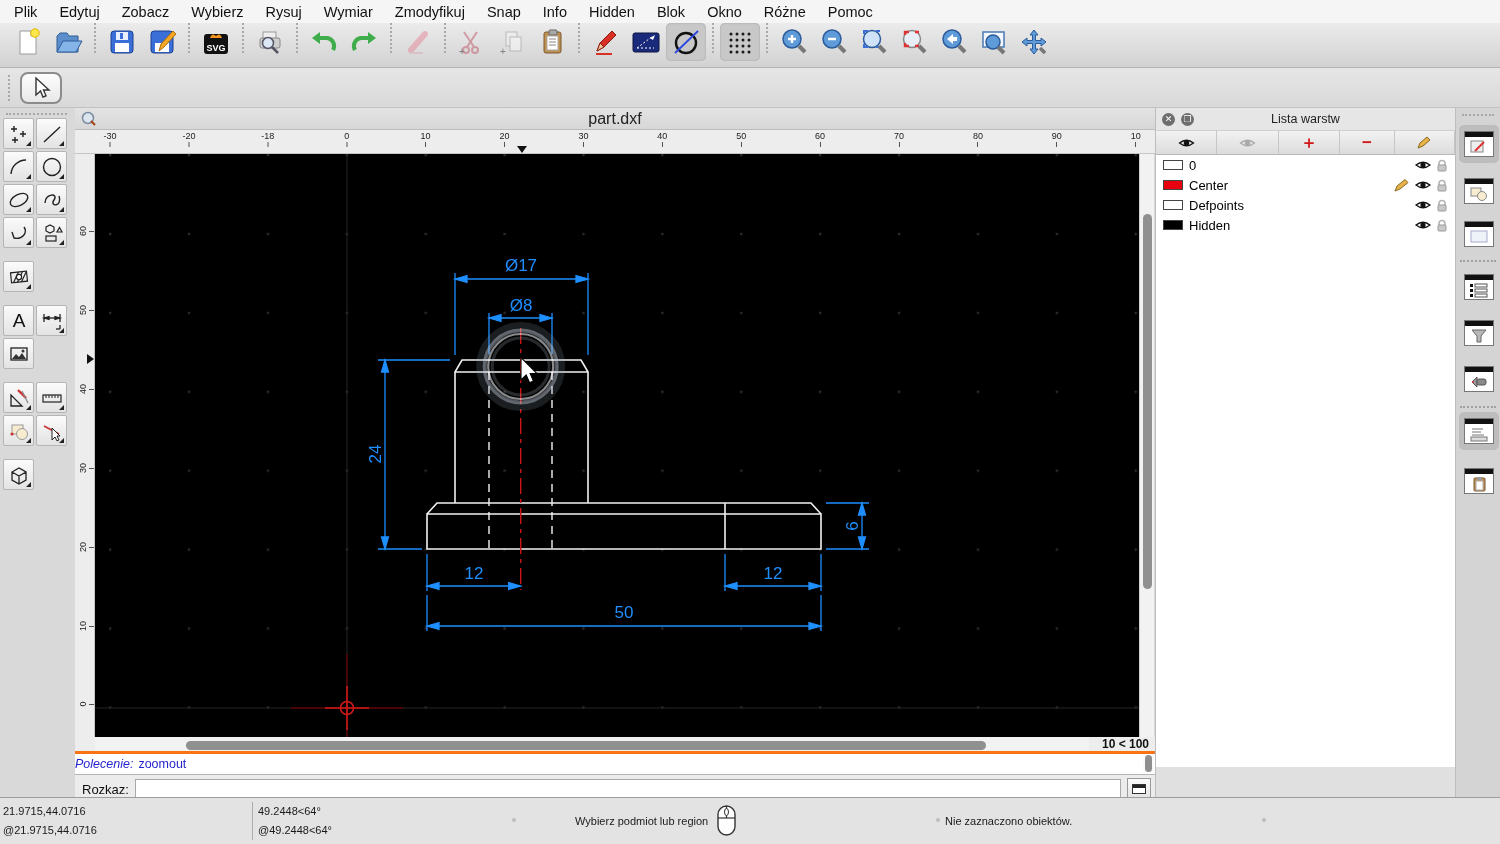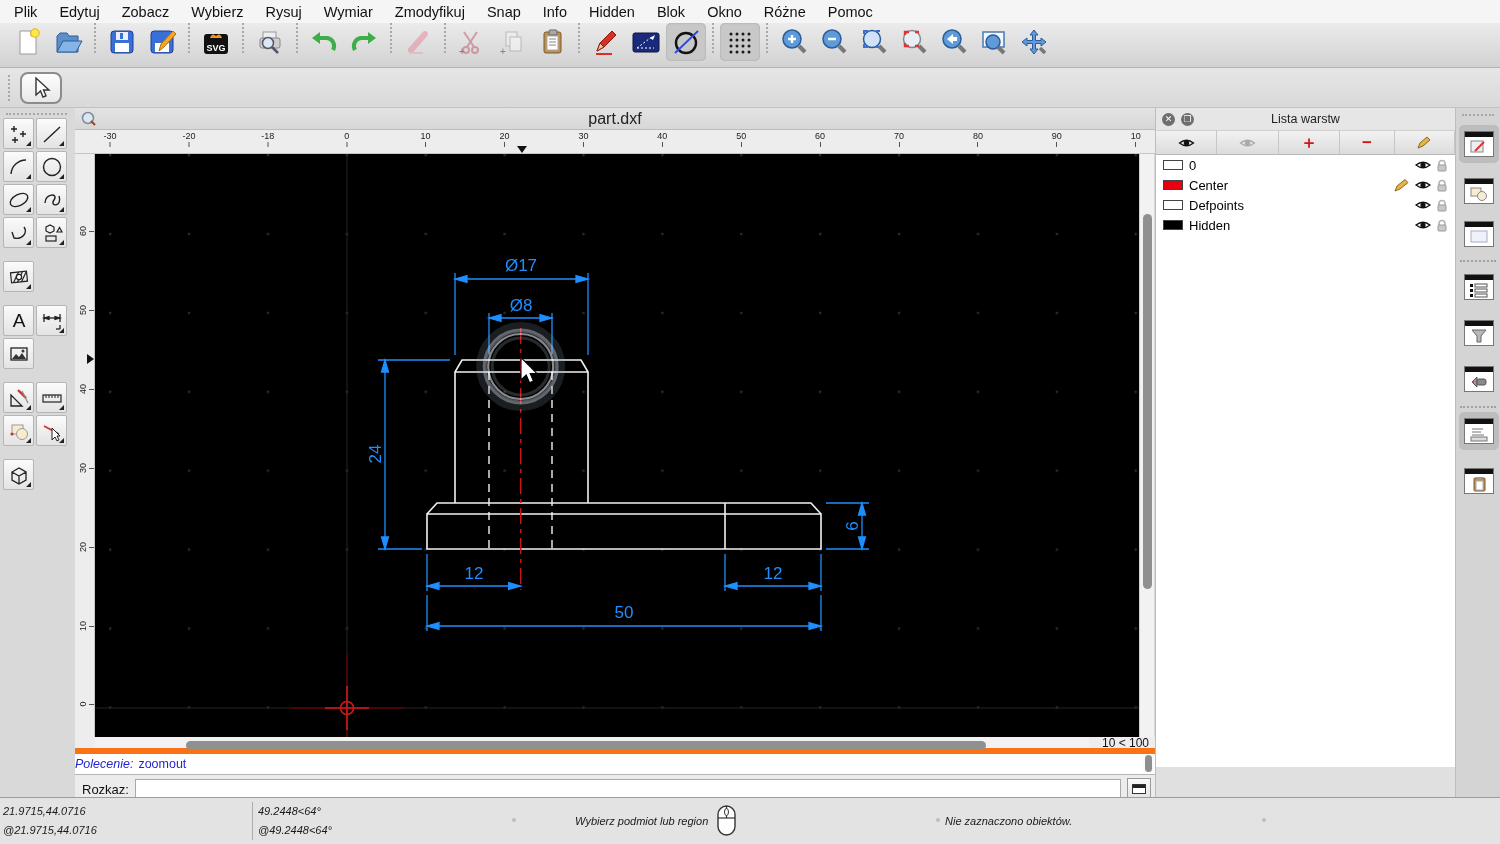--- a/index.html
+++ b/index.html
@@ -51,21 +51,21 @@
   .vtick { position:absolute; left:1px; width:14px; height:14px; display:flex; align-items:center; justify-content:center; }
   .vtick span { transform:rotate(-90deg); display:block; }
   .vtickline { position:absolute; right:0; width:5px; height:1px; background:#555; }
   .vmarker { position:absolute; right:0; width:0; height:0; border-top:5px solid transparent; border-bottom:5px solid transparent; border-left:7px solid #111; transform:translateY(-50%); }
   .canvas { position:relative; width:1044px; height:583px; background-color:#000; flex:0 0 auto;
             background-image:radial-gradient(circle at 1px 1px,#2b2b2b 1.2px,transparent 1.8px);
             background-size:78.9px 78.9px; background-position:14px 0px; }
   .canvas svg { position:absolute; left:0; top:0; }
   .vscroll { width:15px; background:#f2f2f2; border-left:1px solid #cfcfcf; position:relative; flex:0 0 auto; }
   .vscroll .thumb { position:absolute; left:2.5px; width:9px; top:60px; height:375px; background:#909090; border-radius:5px; }
-  .hscroll-row { height:17px; display:flex; align-items:center; background:#ededed; border-bottom:6px solid #f97316; flex:0 0 auto; }
+  .hscroll-row { height:17px; display:flex; align-items:center; background:#ededed; border-bottom:3px solid #f97316; flex:0 0 auto;font-weight:bold; }
   .hs-spacer { width:20px; flex:0 0 auto; }
   .hscroll { flex:1 1 auto; position:relative; height:100%; background:#f2f2f2; }
   .hscroll .thumb { position:absolute; top:3.5px; height:9px; left:91px; width:800px; background:#909090; border-radius:5px; }
   .zoominfo { width:66px; text-align:right; padding-right:6px; font-size:12px; color:#111; flex:0 0 auto; }
   .cmd-history { height:21px; background:#fff; border-bottom:1px solid #b5b5b5; display:flex; align-items:center; font-size:12.5px; position:relative; flex:0 0 auto; }
   .cmd-label { color:#2525cd; font-style:italic; margin-right:5px; }
   .cmd-value { color:#2525cd; }
   .mini-scroll { position:absolute; right:1px; top:1px; bottom:1px; width:11px; background:#fafafa; }
   .mini-scroll div { width:7px; margin:0 auto; height:17px; background:#8f8f8f; border-radius:4px; }
   .cmd-row { height:28px; background:#ececec; display:flex; align-items:center; font-size:13px; color:#111; padding:0 4px 0 7px; flex:0 0 auto; }
@@ -95,21 +95,21 @@
   
   .dock { width:45px; background:#d4d4d4; border-left:1px solid #bdbdbd; position:relative; flex:0 0 auto; }
   .dock .hhandle { margin:6px 6px 0 6px; }
   .dockwin { position:absolute; left:8px; width:30px; height:26px; background:#fff; border:1px solid #777; }
   .dockwin::before { content:""; display:block; height:5px; background:#111; }
   .dockactive { position:absolute; left:3px; width:40px; height:38px; background:#bdbdbd; border-radius:5px; }
   .docksep { position:absolute; left:4px; right:4px; border-top:2px dotted #a0a0a0; }
   .dglyph { position:absolute; left:0; top:5px; right:0; bottom:0; display:flex; align-items:center; justify-content:center; }
 
   
-  .statusbar { height:47px; background:#e3e3e3; border-top:1px solid #9d9d9d; position:relative; font-size:11px; color:#1a1a1a; flex:0 0 auto;font-style:italic; }
+  .statusbar { height:47px; background:#e3e3e3; border-top:1px solid #9d9d9d; position:relative; font-size:11px; color:#1a1a1a; flex:0 0 auto; }
   .sb-abs { position:absolute; left:3px; top:7px; }
   .sb-rel { position:absolute; left:3px; top:26px; }
   .sb-div { position:absolute; left:252px; top:4px; bottom:4px; width:1px; background:#adadad; }
   .sb-apolar { position:absolute; left:258px; top:7px; }
   .sb-rpolar { position:absolute; left:258px; top:26px; }
   .sb-hint { position:absolute; left:575px; top:17px; }
   .sb-mouse { position:absolute; left:716px; top:6px; }
   .sb-sel { position:absolute; left:945px; top:17px; }
   .sb-dot { position:absolute; width:4px; height:4px; border-radius:50%; background:#bdbdbd; top:20px; }
 

